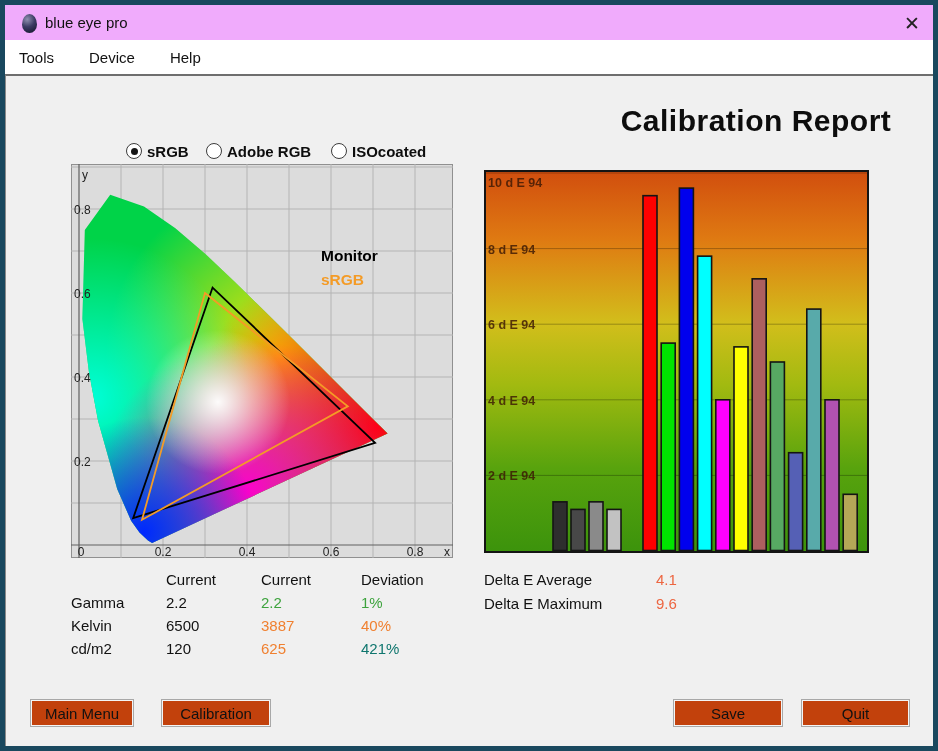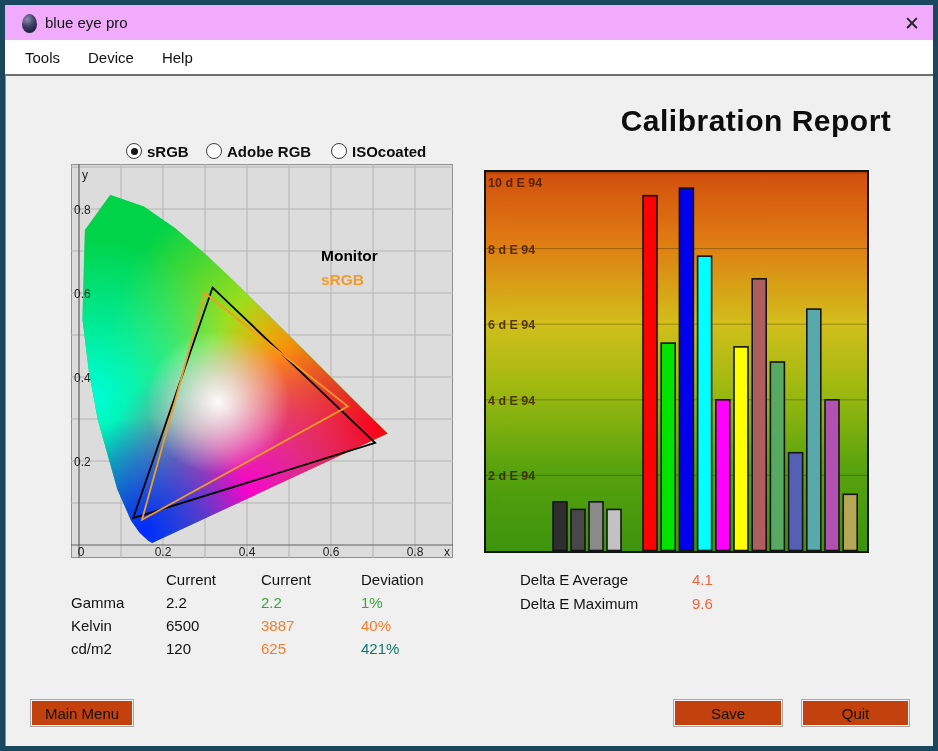--- a/index.html
+++ b/index.html
@@ -6,39 +6,39 @@
     font-family:"Liberation Sans",sans-serif;}
   body{position:relative;background:#19485e;}
   .titlebar{position:absolute;left:5px;top:5px;width:928px;height:35px;background:#f0abfc;}
   .app-icon{position:absolute;left:17px;top:9px;width:15px;height:19px;
     border-radius:50% 50% 50% 50%/55% 55% 45% 45%;
     background:radial-gradient(circle at 35% 28%, #9090b0 0%, #3c3c64 45%, #20203c 80%);}
   .app-title{position:absolute;left:40px;top:9px;font-size:15px;color:#111;}
   .close-btn{position:absolute;left:888px;top:4px;width:38px;height:28px;display:flex;
     align-items:center;justify-content:center;font-size:19px;color:#222;cursor:default;}
   .menubar{position:absolute;left:5px;top:40px;width:928px;height:34px;background:#ffffff;
-    display:flex;align-items:center;padding-left:20px;box-sizing:border-box;gap:28px;}
+    display:flex;align-items:center;padding-left:14px;box-sizing:border-box;gap:35px;}
   .menu-item{font-size:15px;color:#111;}
   .content{position:absolute;left:5px;top:74px;width:928px;height:672px;background:#f0f0f0;
     border-top:2px solid #6e6e6e;border-left:1px solid #8a8a8a;box-sizing:border-box;}
   .report-title{position:absolute;left:585px;top:28px;width:330px;text-align:center;
     font-size:30px;font-weight:700;color:#0d0d0d;letter-spacing:0.5px;}
   .gamut-option{position:absolute;top:66px;height:18px;display:flex;align-items:center;gap:5px;}
   .radio{width:14px;height:14px;border:1px solid #3c3c3c;border-radius:50%;background:#fff;
     box-sizing:content-box;flex:0 0 auto;}
   .radio.selected{display:flex;align-items:center;justify-content:center;}
   .radio.selected::after{content:"";width:7px;height:7px;border-radius:50%;background:#151515;}
   .gamut-label{font-size:15px;font-weight:700;color:#0d0d0d;}
   .cie-wrap{position:absolute;left:65px;top:88px;width:382px;height:394px;}
   .bar-wrap{position:absolute;left:478px;top:94px;width:385px;height:383px;}
   .results-table{position:absolute;left:65px;top:492px;display:grid;
     grid-template-columns:95px 95px 100px 108px;font-size:15px;line-height:23px;color:#111;}
   .results-table .hdr{font-weight:400;}
   .delta-summary{position:absolute;left:478px;top:492px;font-size:15px;line-height:24px;color:#111;}
-  .delta-row{display:grid;grid-template-columns:172px 60px;margin-left:36px;}
+  .delta-row{display:grid;grid-template-columns:172px 60px;}
   .delta-val{font-weight:400;}
   .btn{position:absolute;height:28px;background:#c2410c;border:1px solid #a8a8a8;
     box-shadow:inset 0 0 0 1px #f4f4f4;display:flex;align-items:center;justify-content:center;
     font-size:15px;color:#111;box-sizing:border-box;}
   #btn-main-menu{left:24px;top:623px;width:104px;}
   #btn-calibration{left:155px;top:623px;width:110px;}
   #btn-save{left:667px;top:623px;width:110px;}
   #btn-quit{left:795px;top:623px;width:109px;}
 </style>
 </head>
@@ -233,16 +233,17 @@
       <span>Delta E Average</span>
       <span class="delta-val" style="color: rgb(237, 101, 64);">4.1</span>
     </div>
     <div class="delta-row">
       <span>Delta E Maximum</span>
       <span class="delta-val" style="color: rgb(237, 101, 64);">9.6</span>
     </div>
   </div>
 
   <div class="btn" id="btn-main-menu">Main Menu</div>
+  <div class="btn" id="btn-calibration">Calibration</div>
   <div class="btn" id="btn-save">Save</div>
   <div class="btn" id="btn-quit">Quit</div>
 
 </div>
 
 </body></html>

